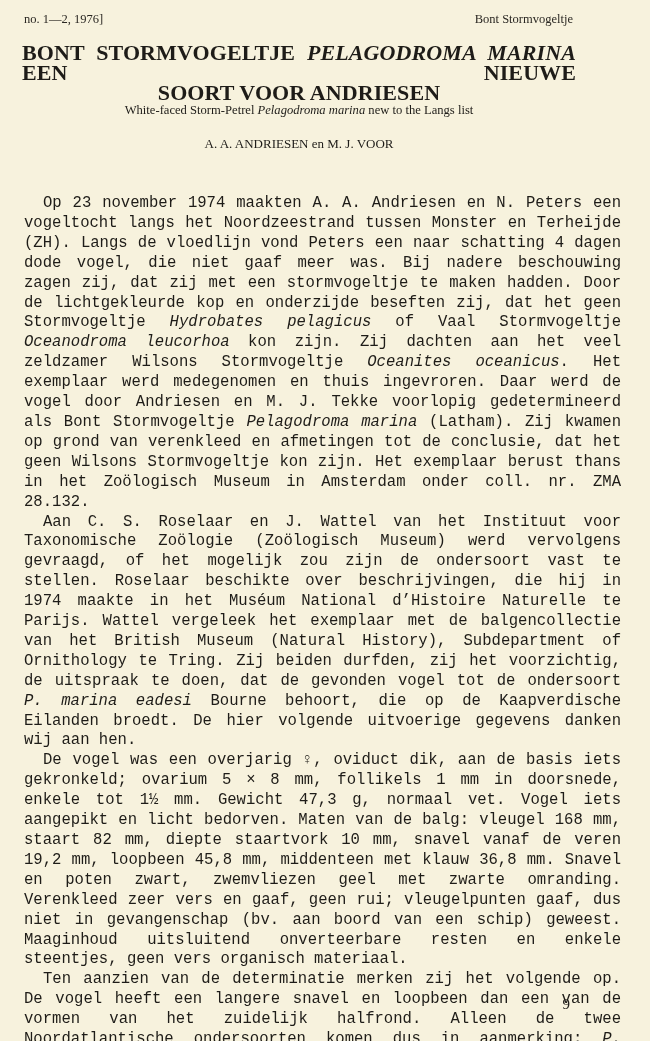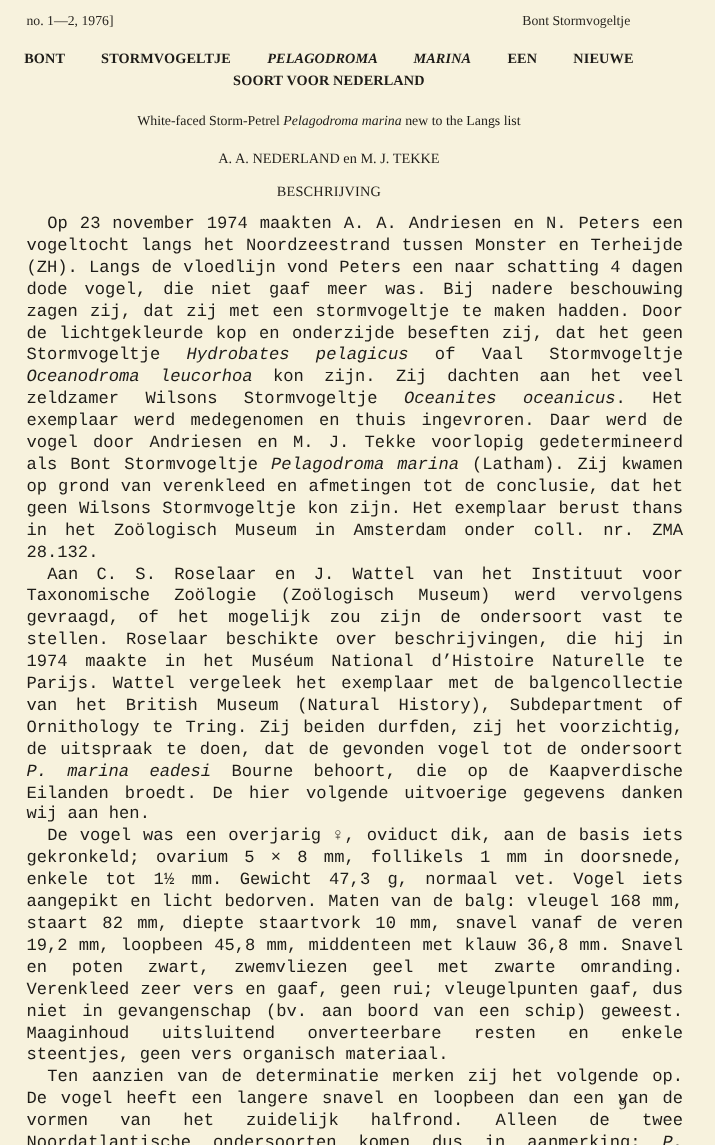--- a/index.html
+++ b/index.html
@@ -12,21 +12,21 @@
       overflow: hidden;
     }
     .page { position: absolute; left: 0; top: 0; width: 598px; height: 1041px; }
     .running-head {
       position: absolute; top: 12px; left: 24px; right: 25px;
       font-size: 12.5px; display: flex; justify-content: space-between;
       color: #2a2722;
     }
     .title {
       position: absolute; top: 43px; left: 22px; right: 22px;
-      text-align: center; font-weight: bold; font-size: 13px; line-height: 20px;
+      text-align: center; font-weight: bold; font-size: 22px; line-height: 20px;
       letter-spacing: 0.1px;
     }
     .title .line1 { display: block; text-align: justify; text-align-last: justify; }
     .title .line2 { display: block; }
     .subtitle {
       position: absolute; top: 103px; left: 0; right: 0;
       text-align: center; font-size: 12.6px;
     }
     .authors {
       position: absolute; top: 136px; left: 0; right: 0;
@@ -53,28 +53,27 @@
 <body>
 
 <div class="page">
   <div class="running-head">
     <span>no. 1—2, 1976]</span>
     <span>Bont Stormvogeltje</span>
   </div>
 
   <h1 class="title" style="margin:0;">
     <span class="line1"><span>BONT STORMVOGELTJE </span><i>PELAGODROMA MARINA</i><span> EEN NIEUWE</span></span>
-    <span class="line2">SOORT VOOR NEDERLAND</span>
+    <span class="line2">SOORT VOOR ANDRIESEN</span>
   </h1>
 
   <div class="subtitle"><span>White-faced Storm-Petrel </span><i>Pelagodroma marina</i><span> new to the Langs list</span></div>
 
-  <div class="authors">A. A. NEDERLAND en M. J. TEKKE</div>
+  <div class="authors">A. A. ANDRIESEN en M. J. VOOR</div>
 
-  <div class="section">BESCHRIJVING</div>
 
   <div class="body-text">
     <p><span>Op 23 november 1974 maakten A. A. Andriesen en N. Peters een vogeltocht langs het Noordzeestrand tussen Monster en Terheijde (ZH). Langs de vloedlijn vond Peters een naar schatting 4 dagen dode vogel, die niet gaaf meer was. Bij nadere beschouwing zagen zij, dat zij met een stormvogeltje te maken hadden. Door de lichtgekleurde kop en onderzijde beseften zij, dat het geen Stormvogeltje </span><i>Hydrobates pelagicus</i><span> of Vaal Stormvogeltje </span><i>Oceanodroma leucorhoa</i><span> kon zijn. Zij dachten aan het veel zeldzamer Wilsons Stormvogeltje </span><i>Oceanites oceanicus</i><span>. Het exemplaar werd medegenomen en thuis ingevroren. Daar werd de vogel door Andriesen en M. J. Tekke voorlopig gedetermineerd als Bont Stormvogeltje </span><i>Pelagodroma marina</i><span> (Latham). Zij kwamen op grond van verenkleed en afmetingen tot de conclusie, dat het geen Wilsons Stormvogeltje kon zijn. Het exemplaar berust thans in het Zoölogisch Museum in Amsterdam onder coll. nr. ZMA 28.132.</span></p>
     <p><span>Aan C. S. Roselaar en J. Wattel van het Instituut voor Taxonomische Zoölogie (Zoölogisch Museum) werd vervolgens gevraagd, of het mogelijk zou zijn de ondersoort vast te stellen. Roselaar beschikte over beschrijvingen, die hij in 1974 maakte in het Muséum National d’Histoire Naturelle te Parijs. Wattel vergeleek het exemplaar met de balgencollectie van het British Museum (Natural History), Subdepartment of Ornithology te Tring. Zij beiden durfden, zij het voorzichtig, de uitspraak te doen, dat de gevonden vogel tot de ondersoort </span><i>P. marina eadesi</i><span> Bourne behoort, die op de Kaapverdische Eilanden broedt. De hier volgende uitvoerige gegevens danken wij aan hen.</span></p>
     <p>De vogel was een overjarig ♀, oviduct dik, aan de basis iets gekronkeld; ovarium 5 × 8 mm, follikels 1 mm in doorsnede, enkele tot 1½ mm. Gewicht 47,3 g, normaal vet. Vogel iets aangepikt en licht bedorven. Maten van de balg: vleugel 168 mm, staart 82 mm, diepte staartvork 10 mm, snavel vanaf de veren 19,2 mm, loopbeen 45,8 mm, middenteen met klauw 36,8 mm. Snavel en poten zwart, zwemvliezen geel met zwarte omranding. Verenkleed zeer vers en gaaf, geen rui; vleugelpunten gaaf, dus niet in gevangenschap (bv. aan boord van een schip) geweest. Maaginhoud uitsluitend onverteerbare resten en enkele steentjes, geen vers organisch materiaal.</p>
     <p class="last-cont"><span>Ten aanzien van de determinatie merken zij het volgende op. De vogel heeft een langere snavel en loopbeen dan een van de vormen van het zuidelijk halfrond. Alleen de twee Noordatlantische ondersoorten komen dus in aanmerking: </span><i>P. marina afmetingen</i><span> (Webb, Berthelot et Moquin-</span></p>
   </div>
 
   <div class="page-number">9</div>
 </div>

